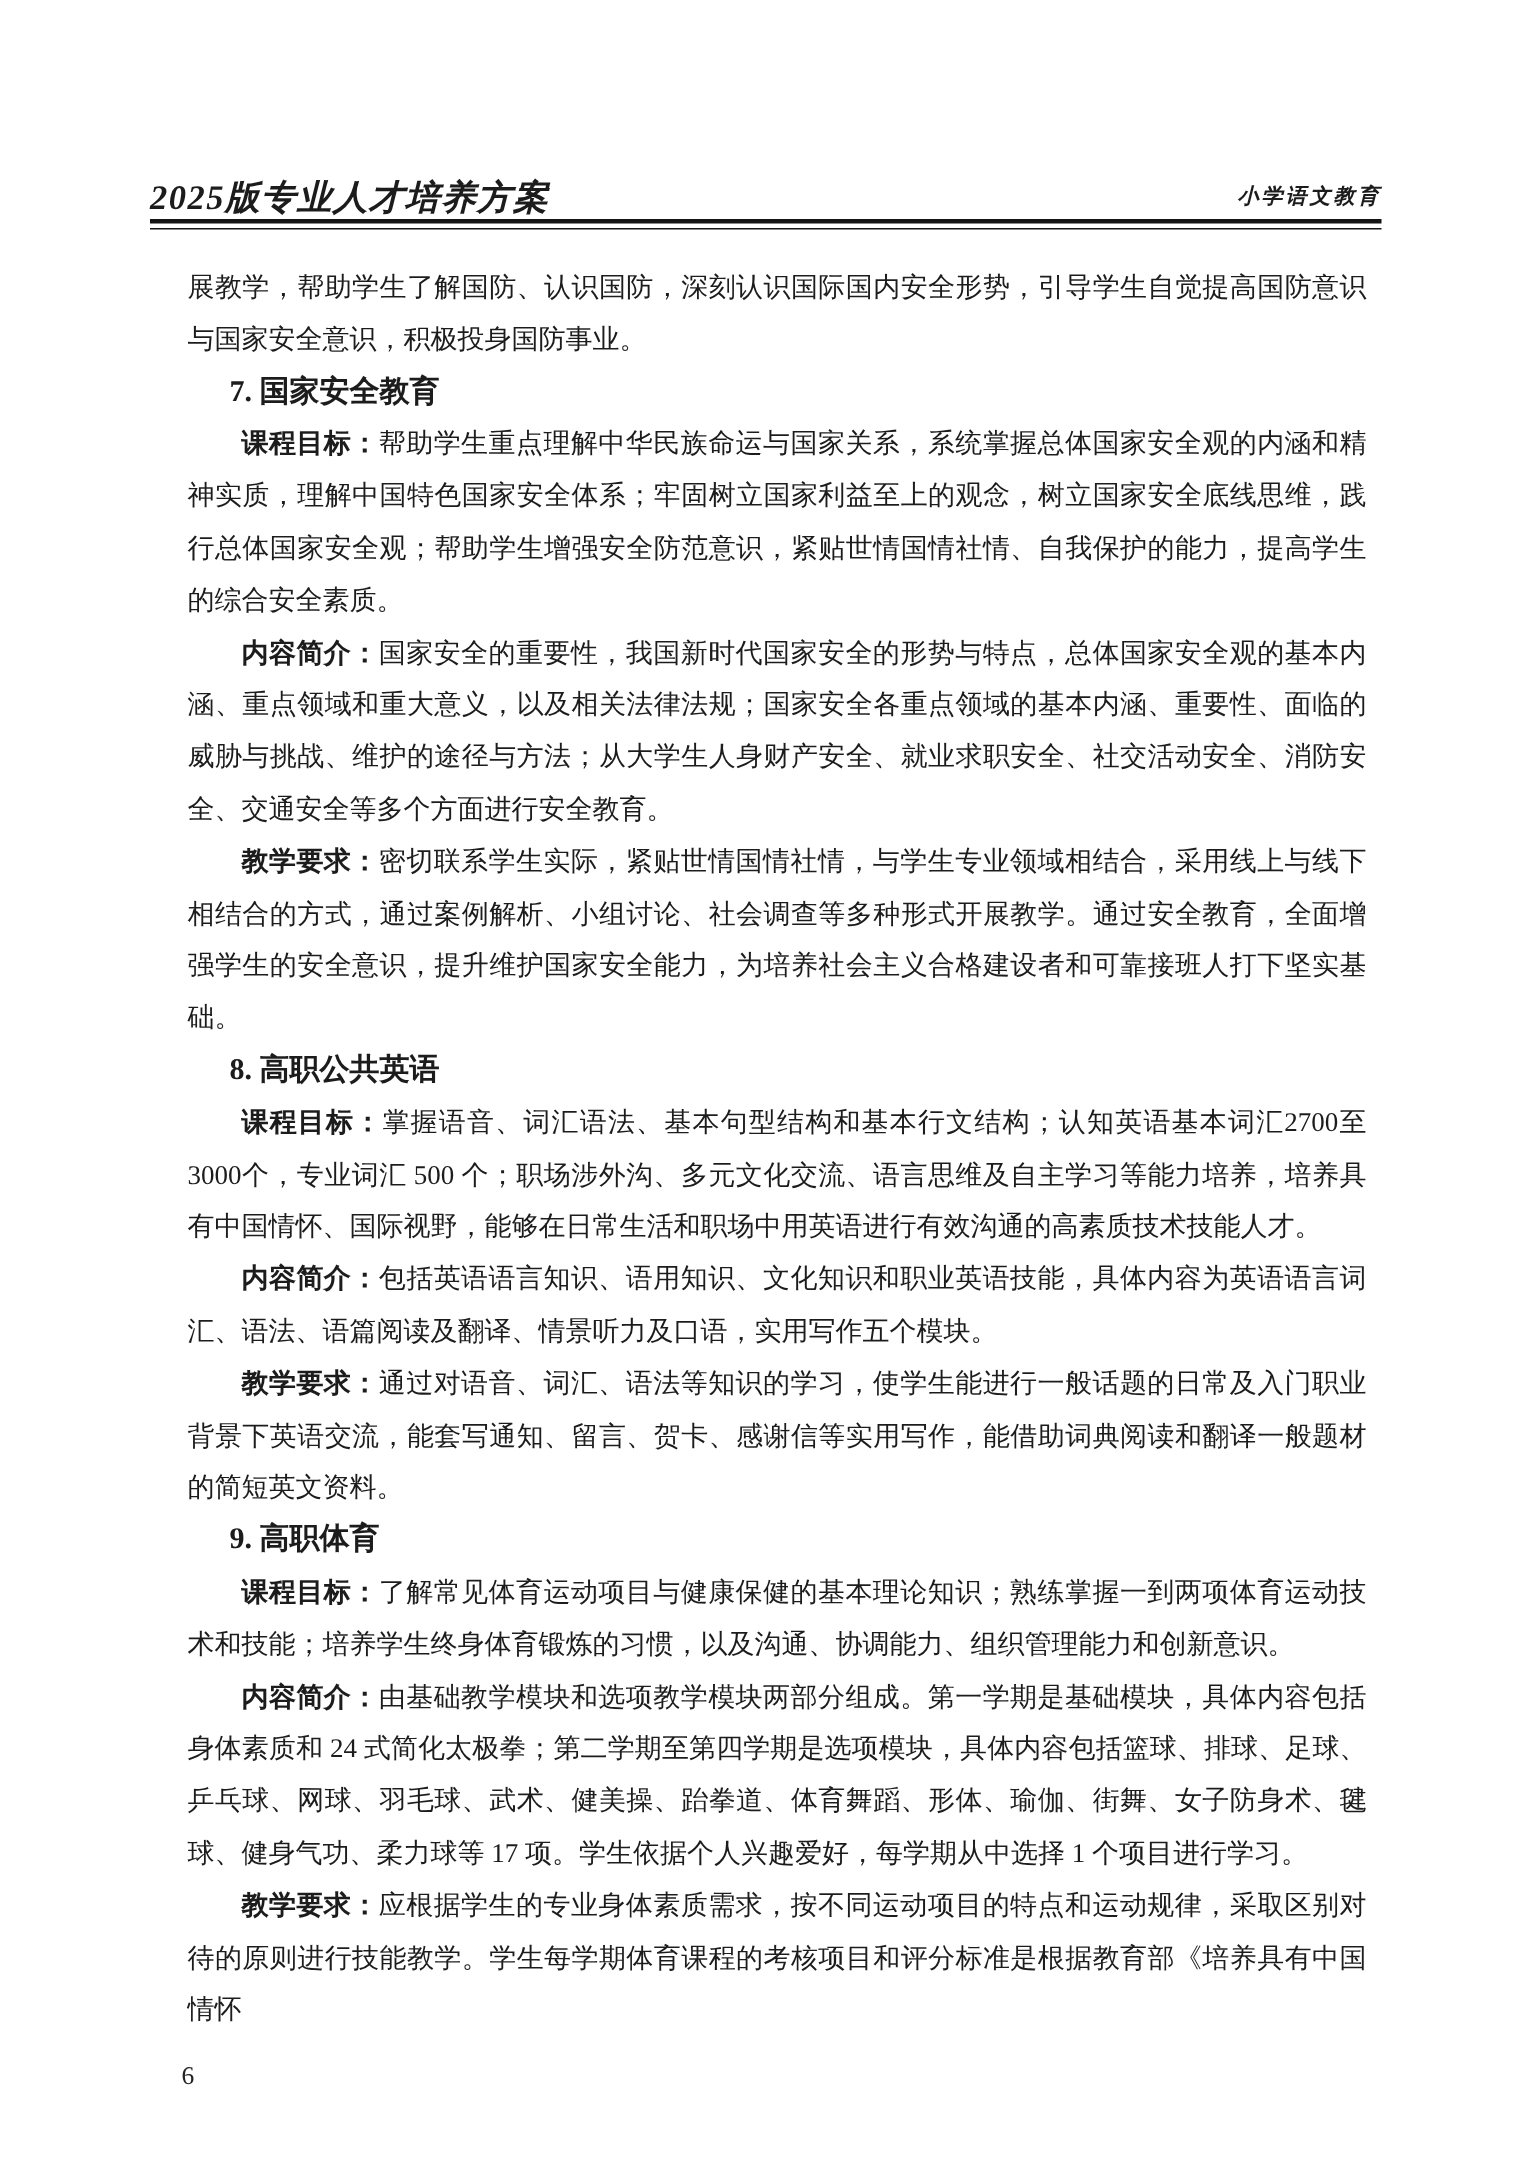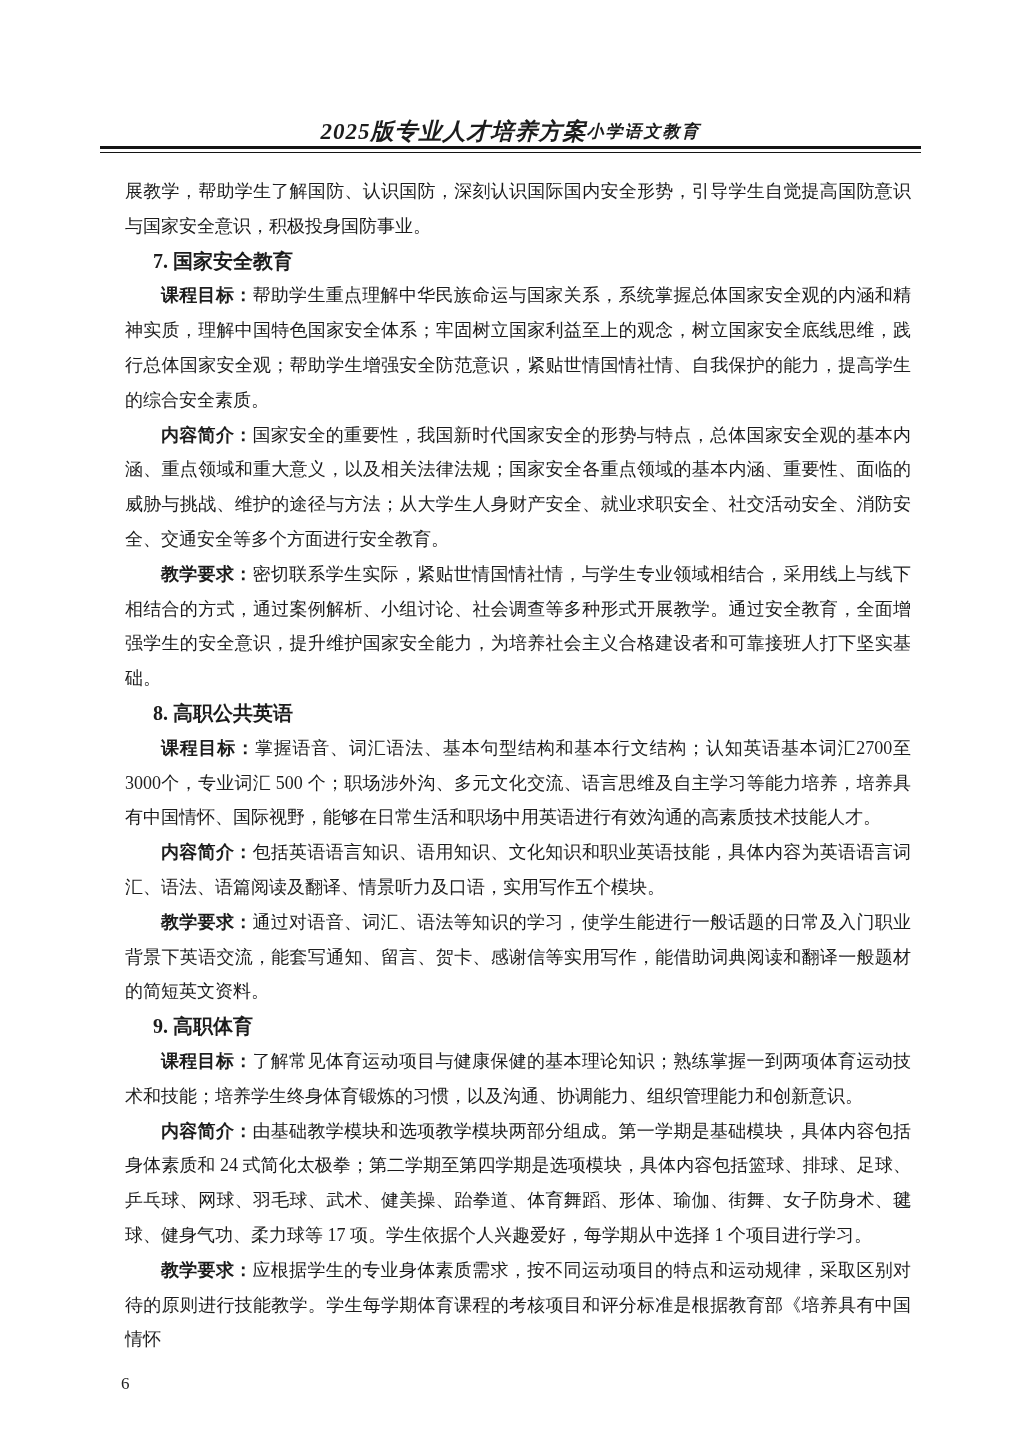--- a/index.html
+++ b/index.html
@@ -11,29 +11,29 @@
     background:#ffffff;
     font-family:"Liberation Serif", serif;
     color:#1c1c1c;
     overflow:hidden;
   }
   .header {
     position:absolute;
     left:100px; top:119px;
     width:821px;
     display:flex;
-    justify-content:center;
+    justify-content:space-between;
     align-items:flex-end;
     font-weight:bold;
     font-style:italic;
     line-height:26px;
     white-space:nowrap;
   }
   .header .hl { font-size:23px; letter-spacing:1px; }
-  .header .hr { font-size:17px; letter-spacing:2px; }
+  .header .hr { font-size:14px; letter-spacing:2px; }
   .rule-thick {
     position:absolute; left:100px; top:146px;
     width:821px; height:3px; background:#141414;
   }
   .rule-thin {
     position:absolute; left:100px; top:152px;
     width:821px; height:1px; background:#141414;
   }
   .content {
     position:absolute;

